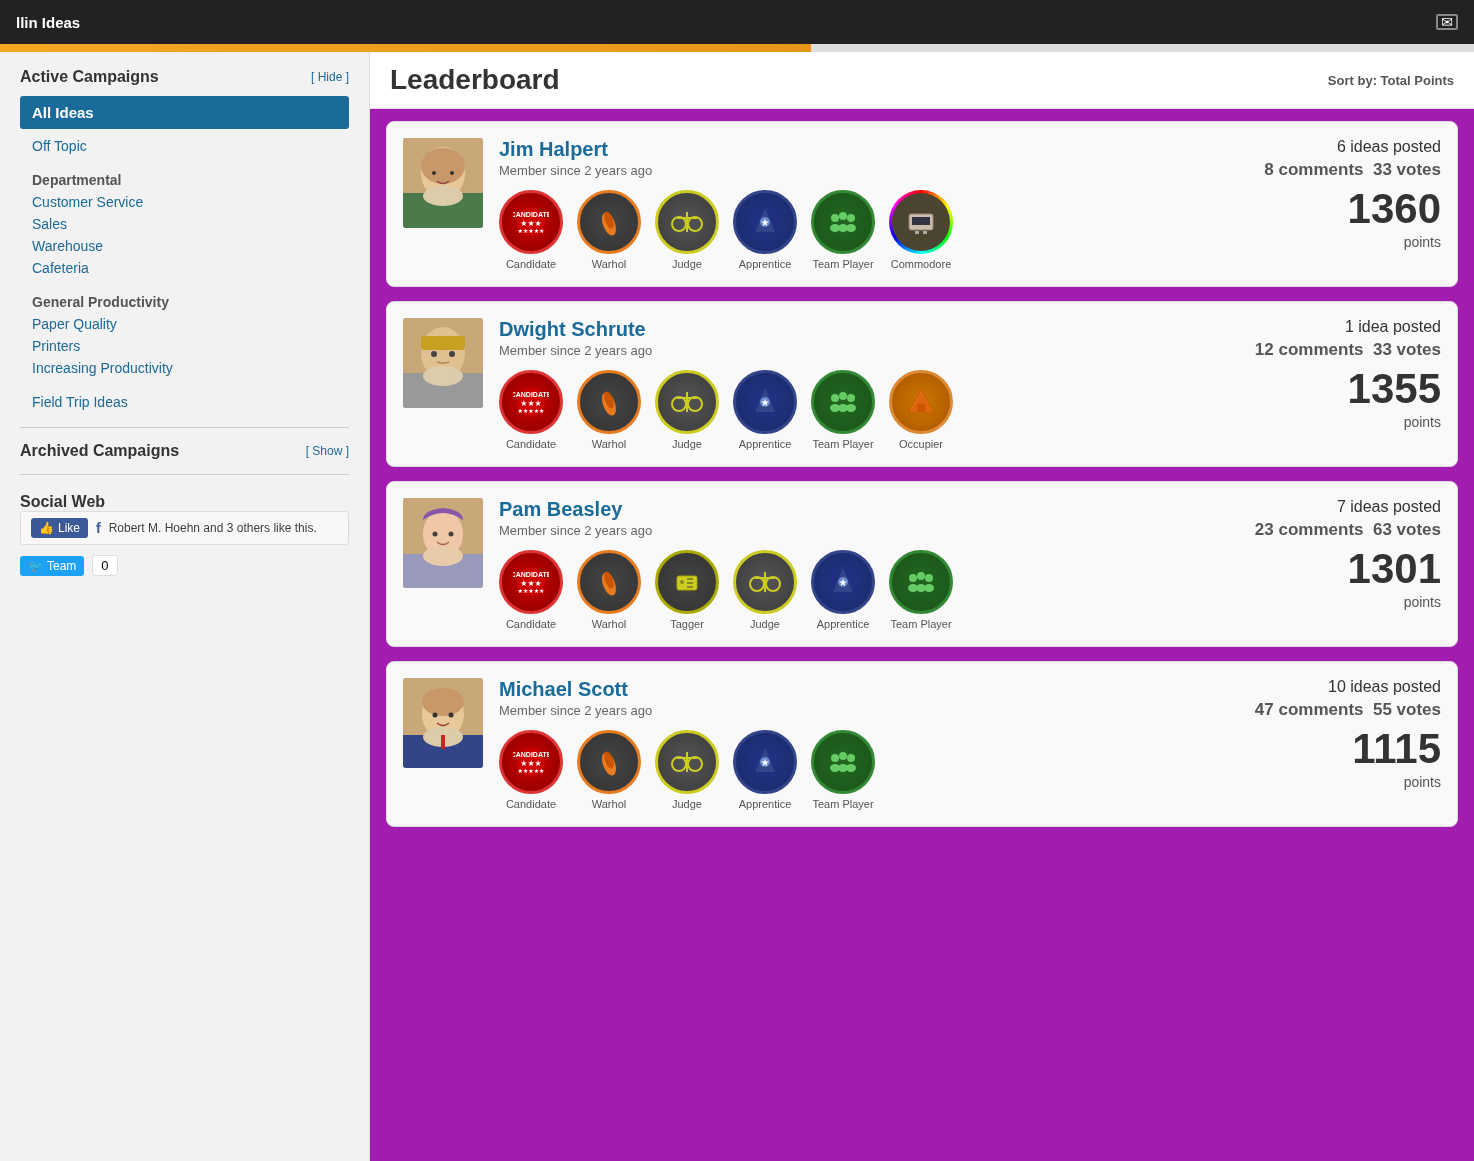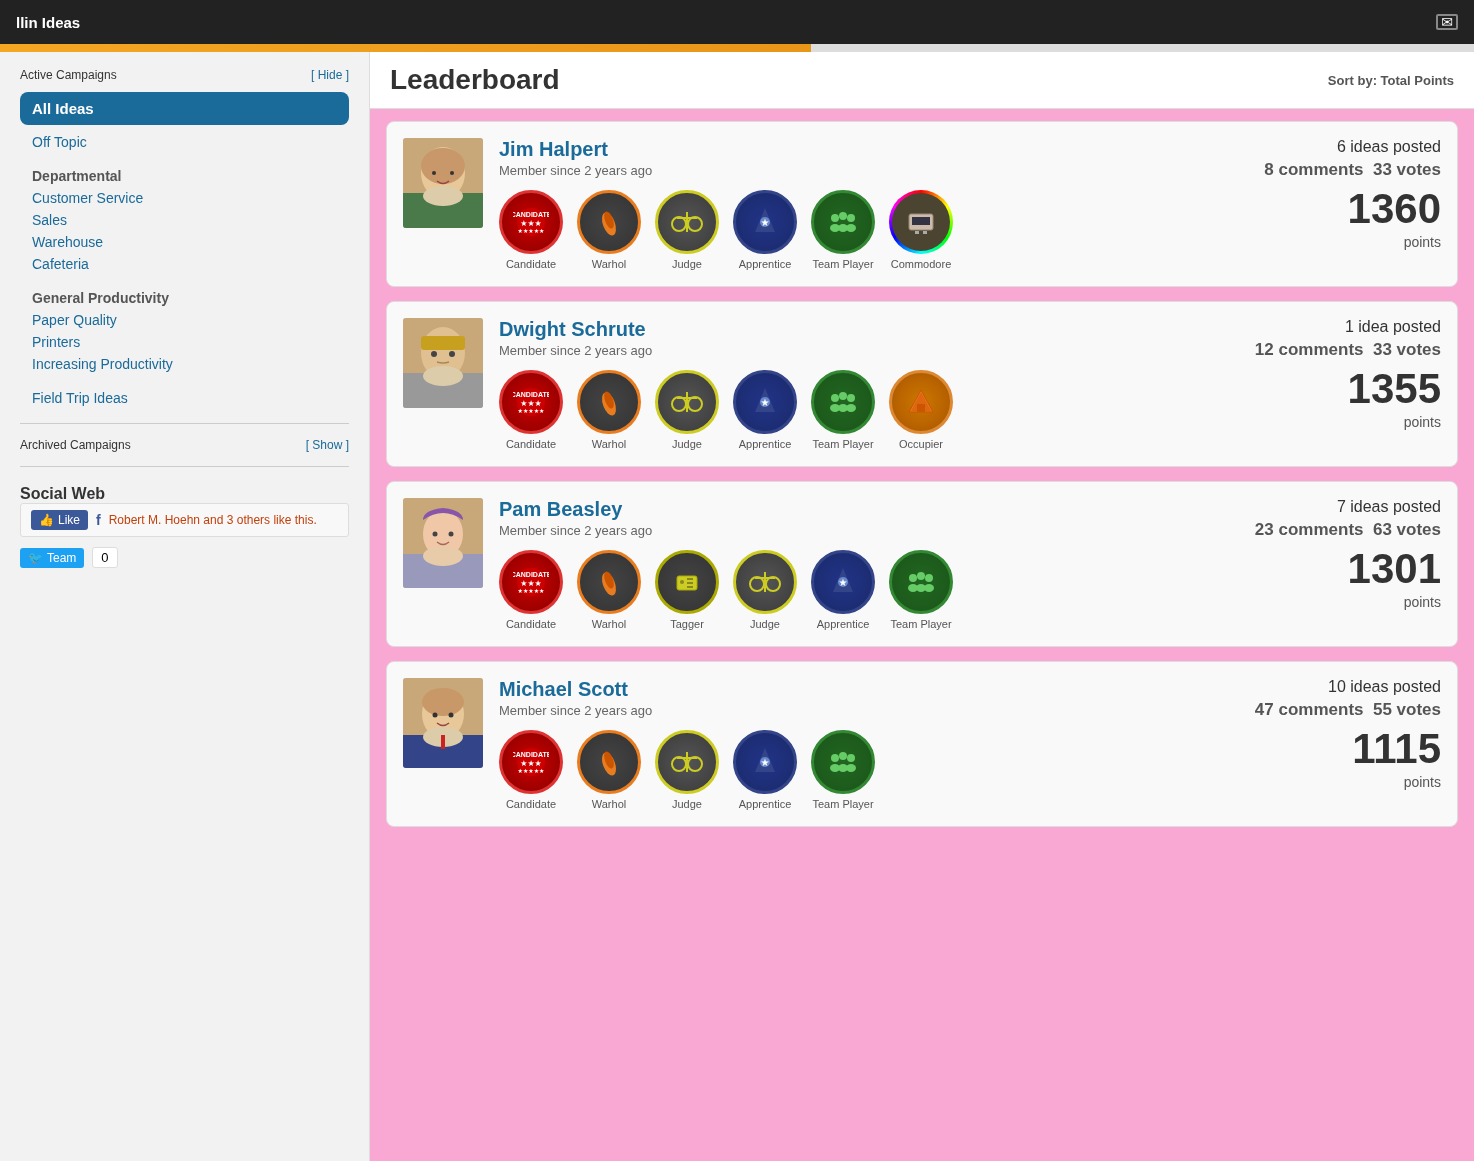--- a/index.html
+++ b/index.html
@@ -43,35 +43,35 @@
       padding: 16px 20px;
       border-right: 1px solid #ddd;
     }
     .sidebar-section-header {
       display: flex;
       justify-content: space-between;
       align-items: center;
       margin-bottom: 10px;
     }
     .sidebar-section-title {
-      font-size: 12px;
-      font-weight: normal;
+      font-size: 16px;
+      font-weight: bold;
       color: #333;
     }
     .sidebar-hide-link {
       color: #1a6a9a;
       font-size: 12px;
       cursor: pointer;
       text-decoration: none;
     }
     .sidebar-active-item {
       background: #1a6a9a;
       color: #fff;
       padding: 8px 12px;
-      border-radius: 8px;
+      border-radius: 3px;
       font-weight: bold;
       font-size: 15px;
       margin-bottom: 6px;
       cursor: pointer;
     }
     .sidebar-link {
       color: #1a6a9a;
       font-size: 14px;
       padding: 3px 12px;
       display: block;
@@ -121,21 +121,21 @@
       color: #fff;
       border: none;
       border-radius: 3px;
       padding: 3px 8px;
       font-size: 12px;
       cursor: pointer;
       display: flex;
       align-items: center;
       gap: 4px;
     }
-    .fb-text { font-size: 12px; color: #c2410c; }
+    .fb-text { font-size: 12px; color: #404040; }
     .tweet-bar {
       display: flex;
       align-items: center;
       gap: 8px;
     }
     .tweet-btn {
       background: #1da1f2;
       color: #fff;
       border: none;
       border-radius: 3px;
@@ -151,21 +151,21 @@
       border-radius: 3px;
       padding: 2px 8px;
       font-size: 13px;
       background: #fff;
     }
 
     
     .content {
       flex: 1;
       padding: 0 0 3px 0;
-      background: #f9a8d4;
+      background: #a21caf;
     }
     .leaderboard-header {
       background: #fff;
       padding: 12px 20px;
       font-size: 26px;
       font-weight: bold;
       color: #333;
       border-bottom: 1px solid #ddd;
       display: flex;
       align-items: center;

